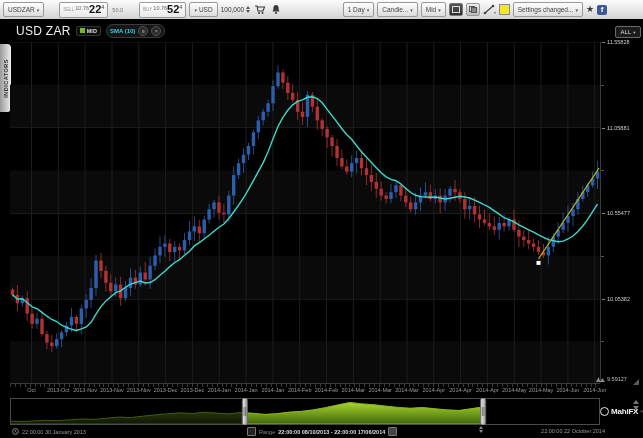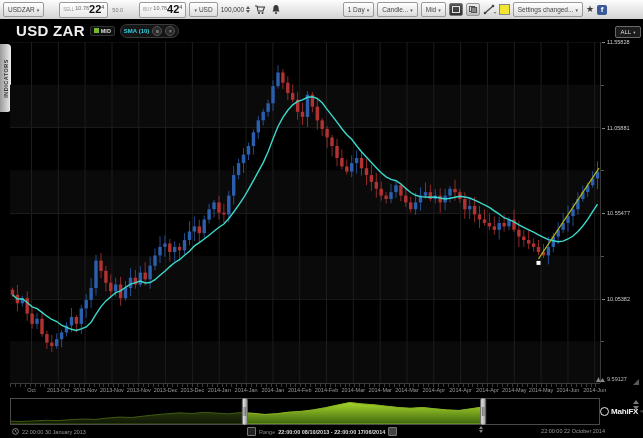--- a/index.html
+++ b/index.html
@@ -40,21 +40,21 @@
   .sq-icon2 .w1{position:absolute;left:2px;top:2px;width:4px;height:4px;border:1px solid #555;}
   .sq-icon2 .w2{position:absolute;right:2px;bottom:2px;width:4px;height:4px;border:1px solid #555;background:#888;}
   
   .chart-wrap{position:absolute;left:0;top:19px;width:643px;height:419px;background:#000;}
   .vtab{position:absolute;left:0;top:25px;width:11px;height:68px;
     background:linear-gradient(90deg,#9a9a9a,#efefef);border-radius:0 4px 4px 0;
     display:flex;align-items:center;justify-content:center;}
   .vtab span{writing-mode:vertical-rl;transform:rotate(180deg);font-size:5.5px;font-weight:bold;
     color:#333;letter-spacing:.5px;}
   .chead{position:absolute;left:16px;top:5px;display:flex;align-items:center;gap:5px;height:13px;}
-  .pair-title{color:#eee;font-size:15px;font-weight:bold;letter-spacing:.3px;}
+  .pair-title{color:#eee;font-size:12px;font-weight:normal;letter-spacing:.3px;}
   .mid-badge{display:inline-flex;align-items:center;gap:2px;background:#101010;border:1px solid #333;
     border-radius:2px;padding:1px 3px;}
   .mid-badge .gsq{width:5px;height:5px;background:#74b92b;}
   .mid-badge span{color:#ddd;font-size:5.5px;font-weight:bold;}
   .sma-pill{display:inline-flex;align-items:center;gap:3px;background:#161616;border:1px solid #3a3a3a;
     border-radius:7px;padding:1px 3px;}
   .sma-pill .sma-txt{color:#35cfe0;font-size:6px;font-weight:bold;}
   .cbtn{display:inline-flex;align-items:center;justify-content:center;width:8px;height:8px;
     border-radius:50%;background:#2a2a2a;border:1px solid #555;color:#aaa;font-size:5.5px;line-height:8px;}
   .all-btn{position:absolute;right:2px;top:7px;width:24px;height:10px;background:#1c1c1c;
@@ -117,21 +117,21 @@
       <span class="price-box">
         <span class="lbl">SELL</span>
         <span class="int">10.76</span>
         <span class="pips">22</span>
         <span class="frac">4</span>
       </span>
       <span class="spread">50.0</span>
       <span class="price-box">
         <span class="lbl">BUY</span>
         <span class="int">10.76</span>
-        <span class="pips">42</span>
+        <span class="pips">52</span>
         <span class="frac">4</span>
       </span>
       <span class="tb-btn">
         <span class="arr">▾</span>
         <span>USD</span>
       </span>
       <span class="amount">
         <span>100,000</span>
         <span class="stepper">
             <b class="up"></b>

